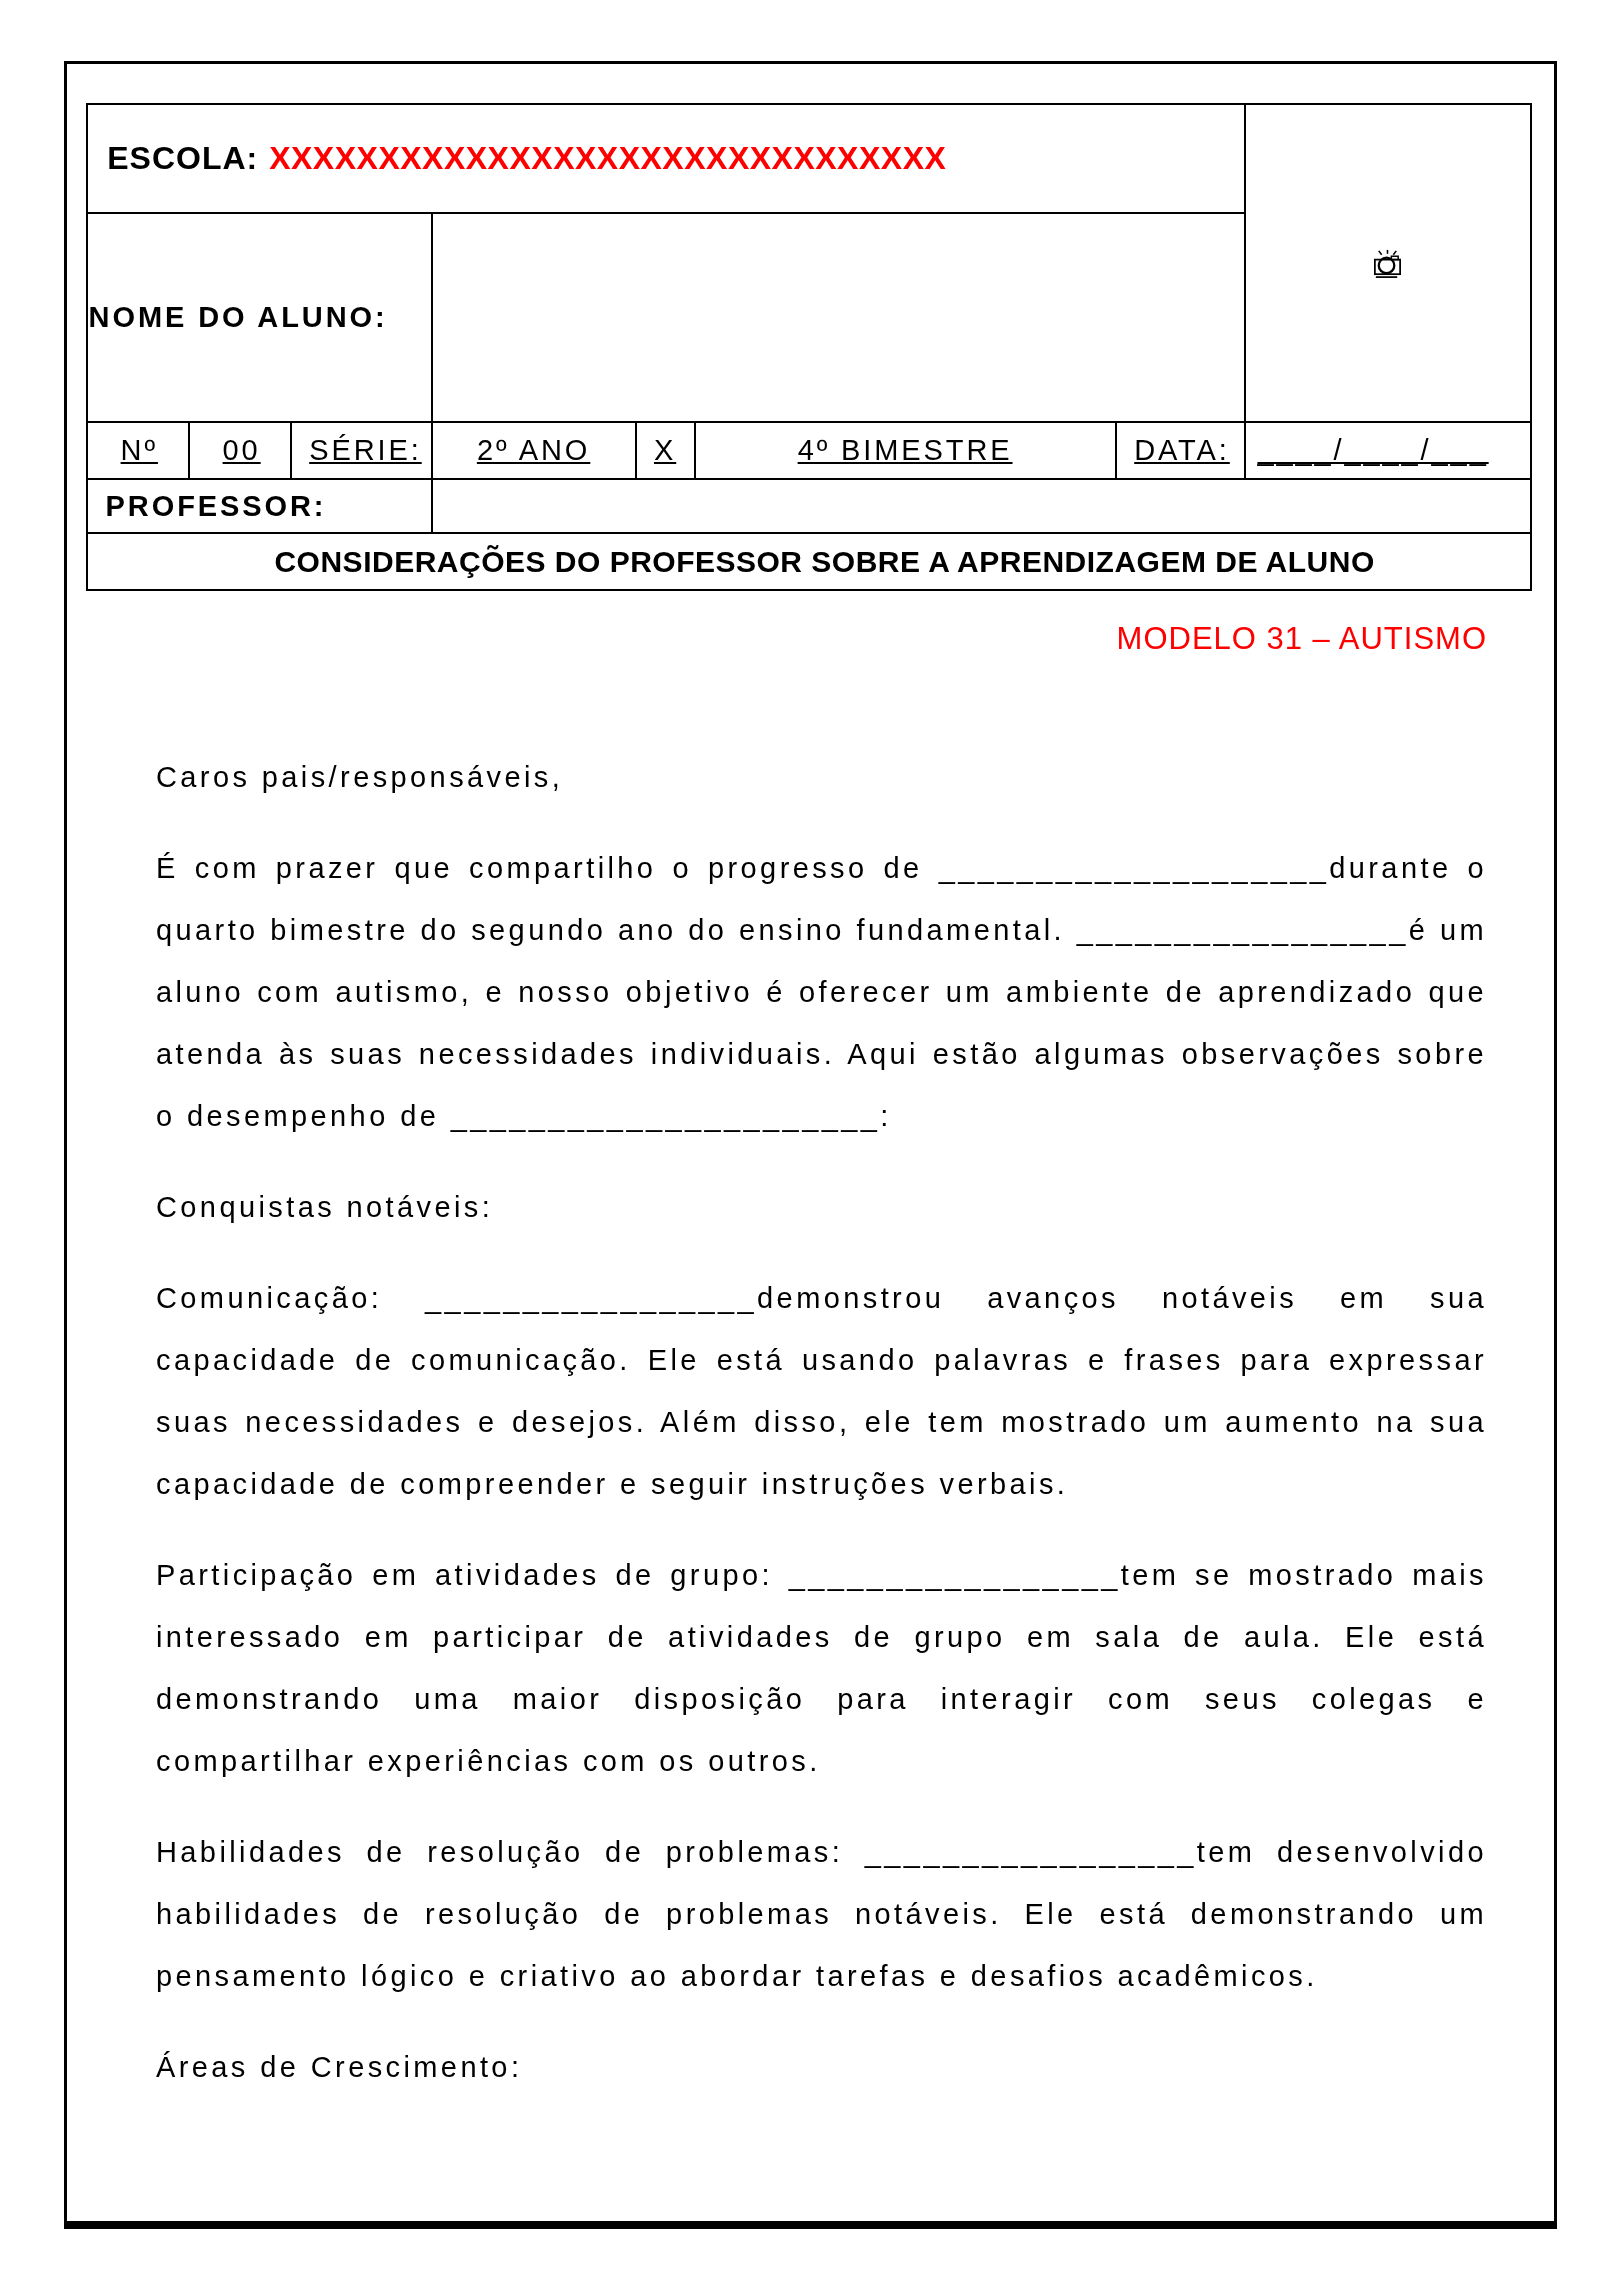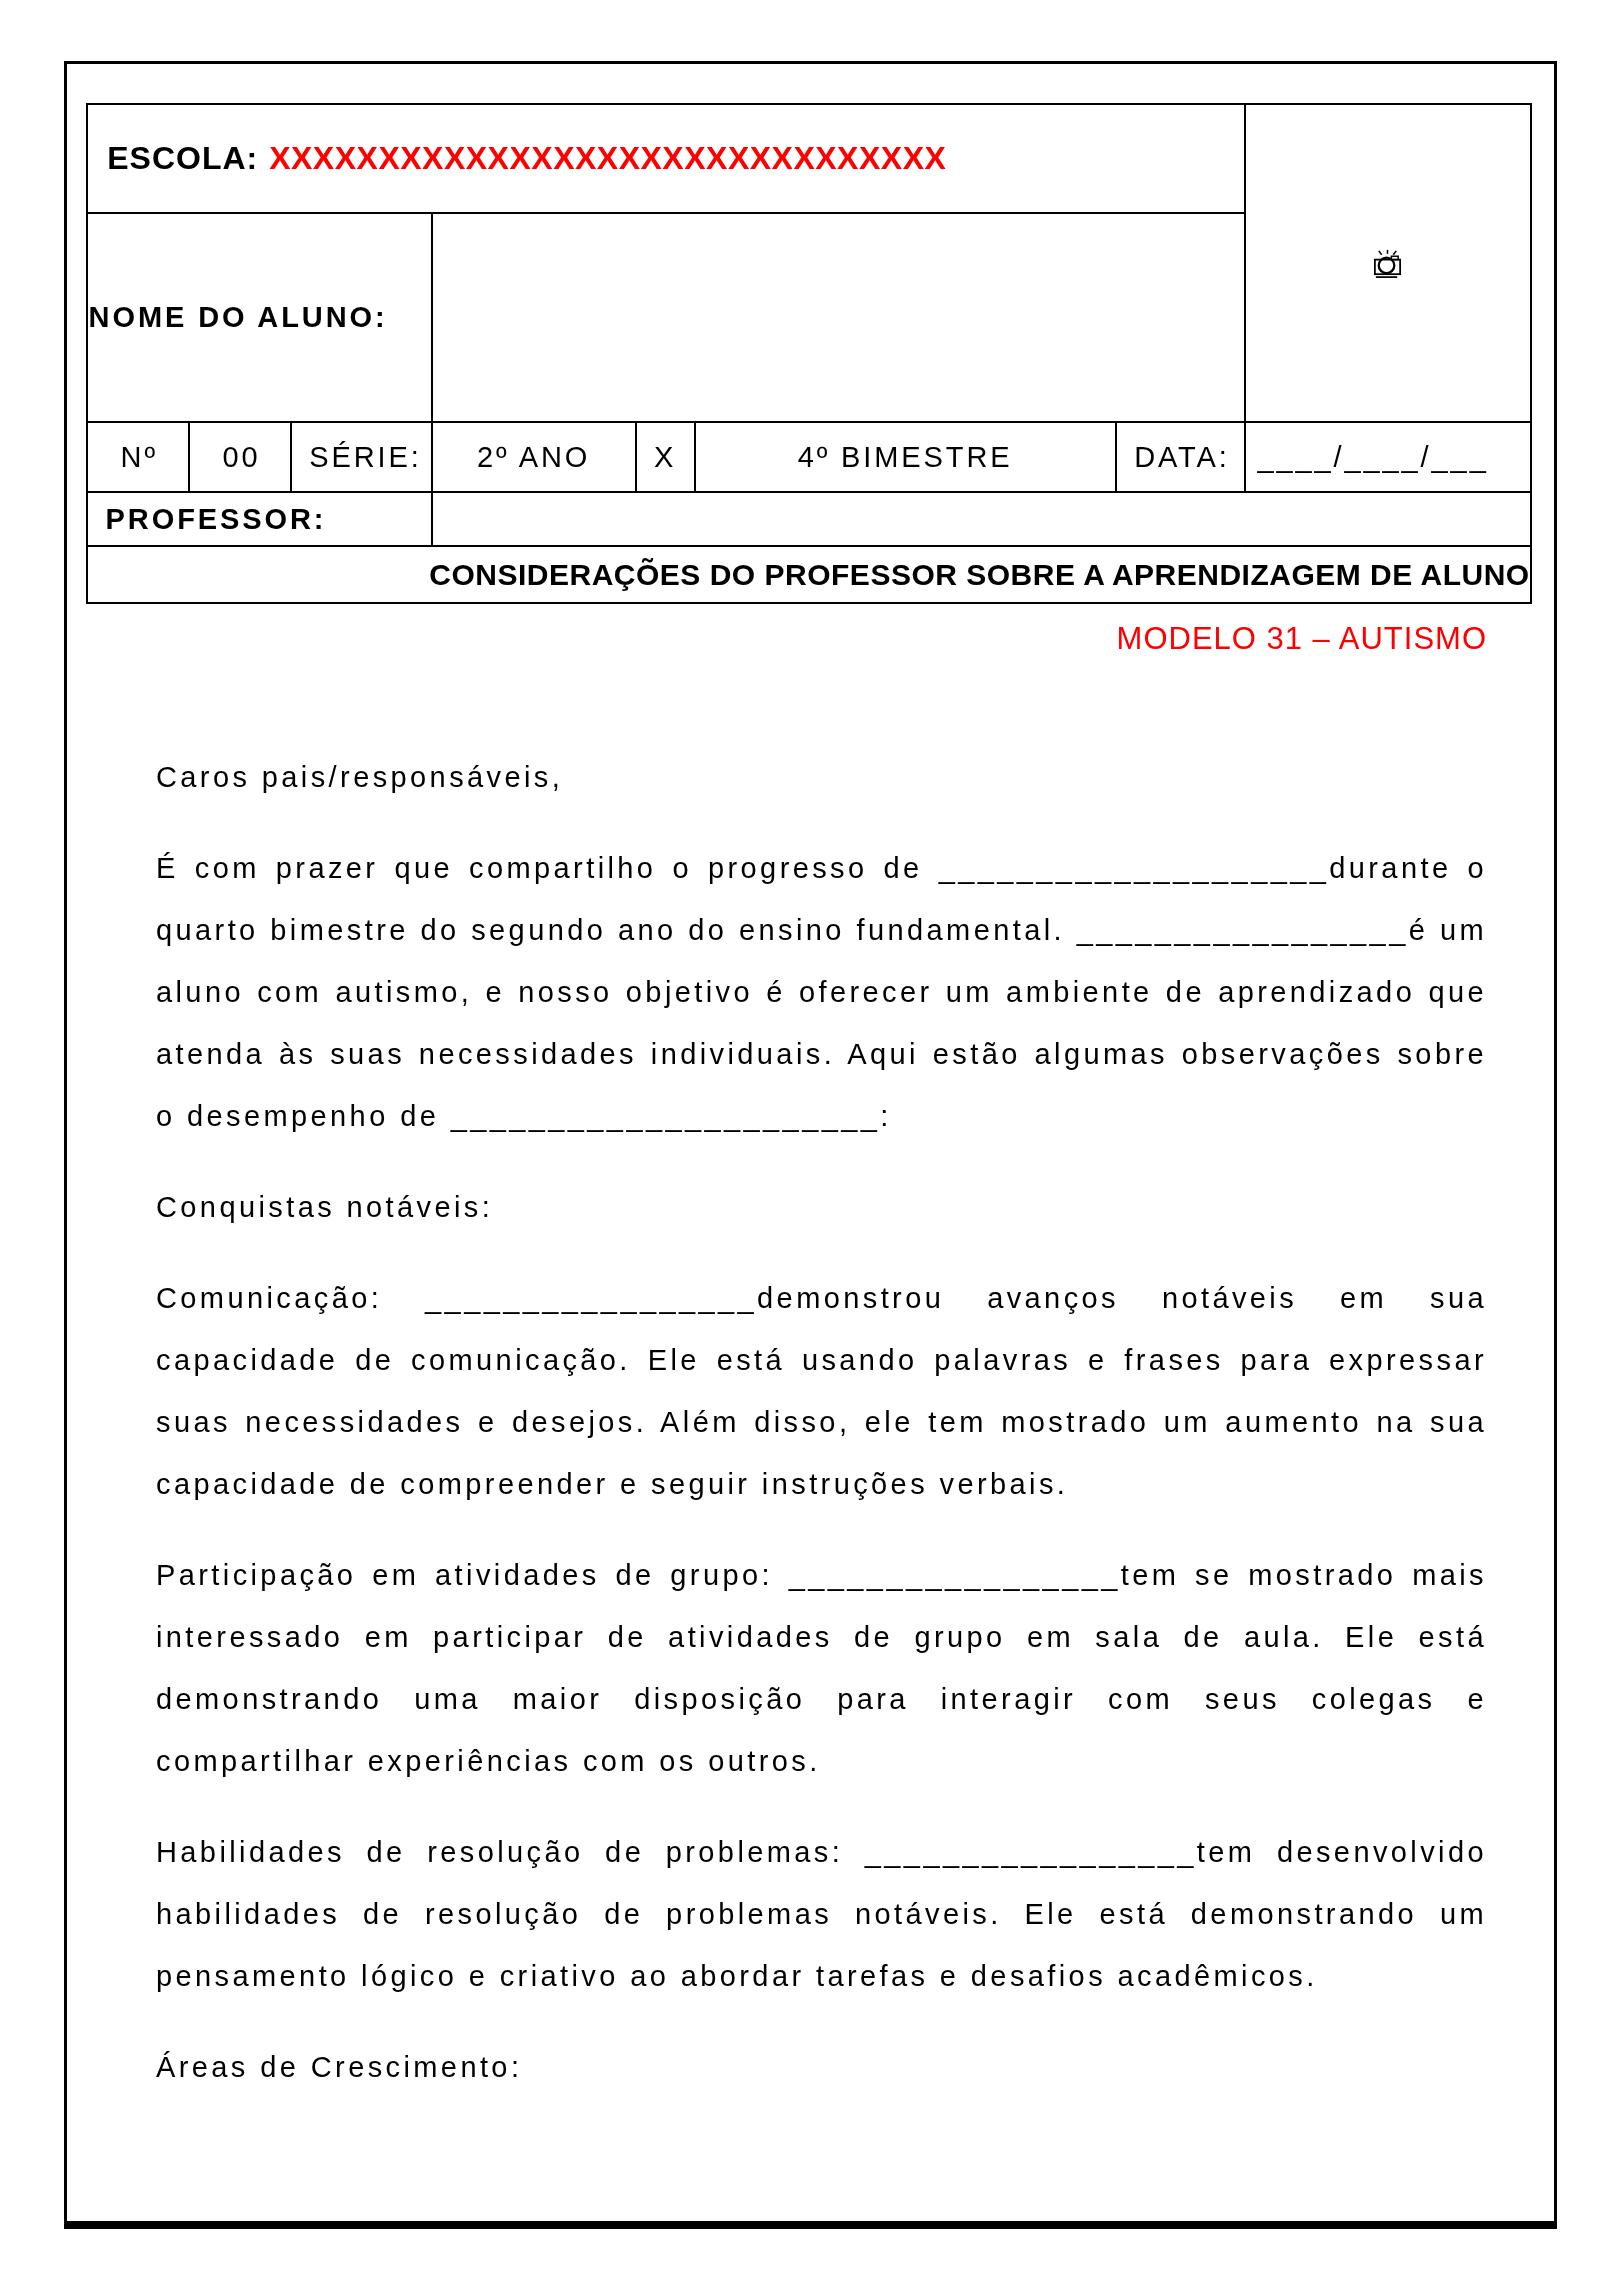--- a/index.html
+++ b/index.html
@@ -18,23 +18,23 @@
     position:absolute; left:18.6px; top:39px;
     border-collapse:collapse; table-layout:fixed; width:1445px;
   }
   table.header td {
     border:2.9px solid #000; vertical-align:middle;
     font-size:29px; letter-spacing:2.9px; overflow:hidden; white-space:nowrap;
   }
   td.cell-escola { height:109px; padding-left:19.6px; border-bottom-width:4.9px; }
   td.cell-camera { text-align:center; }
   td.cell-nome  { height:209px; padding-left:1px; }
-  tr.row-small td { height:70px; }
+  tr.row-small td { height:57px;text-decoration:underline; }
   td.cell-prof  { height:54px; padding-left:18px; }
-  td.cell-title { height:57px; text-align:right;padding-left:32px; }
+  td.cell-title { height:57px; text-align:center;padding-left:32px; }
   .lbl-bold { font-weight:bold; font-size:32px; letter-spacing:1px; }
   .escola-x { color:#FF0000; font-weight:bold; font-size:32px; letter-spacing:0.5px; }
   .pad-num { padding-left:33px; }
   .pad-std { padding-left:17.6px; }
   .cell-center { text-align:center; padding-left:0; }
   .title-text { font-weight:bold; font-size:30px; letter-spacing:0.5px; }
   .date-blank { padding-left:11.8px; font-size:32px; letter-spacing:0;margin-left:10px; }
   
   .letter {
     position:absolute; left:89px; right:67px; top:557px;

